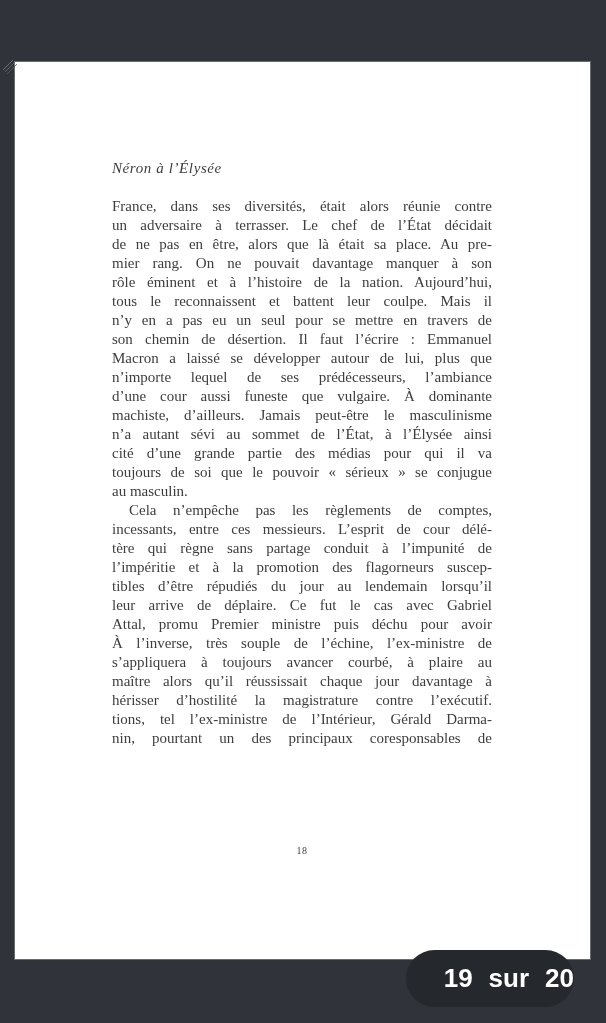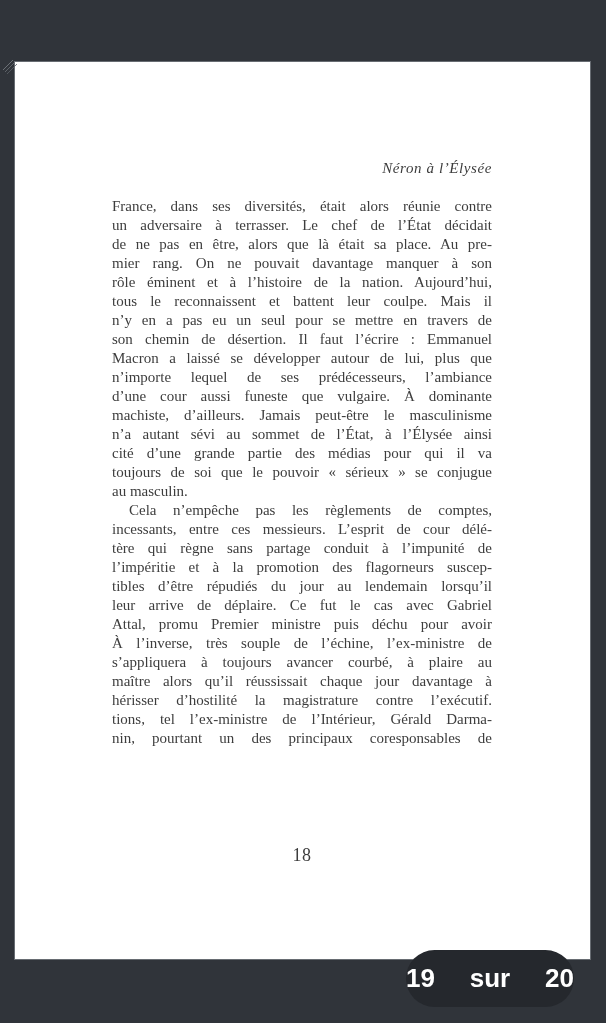--- a/index.html
+++ b/index.html
@@ -35,21 +35,21 @@
     top: -3px;
     width: 16px;
     height: 16px;
     opacity: 0.8;
   }
   .running-header {
     position: absolute;
     left: 97px;
     top: 98px;
     width: 380px;
-    text-align: right;
+    text-align: left;
     font-style: italic;
     font-size: 15px;
     letter-spacing: 0.6px;
     color: var(--ink);
   }
   .body-text {
     position: absolute;
     left: 97px;
     top: 135px;
     width: 380px;
@@ -64,35 +64,35 @@
     white-space: normal;
   }
   .line.endpara { text-align-last: left; }
   .line.indent { text-indent: 17px; }
   .page-number {
     position: absolute;
     left: 97px;
     top: 783px;
     width: 380px;
     text-align: center;
-    font-size: 18px;
+    font-size: 10px;
     letter-spacing: 0.5px;
     color: var(--ink);
   }
   .toast {
     position: absolute;
     left: 406px;
     top: 950px;
     width: 168px;
     height: 57px;
     background: var(--toast_bg);
     border-radius: 28.5px;
     display: flex;
     align-items: center;
-    justify-content: space-between;
+    justify-content: flex-end;
     gap: 16px;
     font-family: "Liberation Sans", sans-serif;
     font-size: 26px;
     color: var(--toast_text);
   }
   .toast .num { font-weight: 700; }
   .toast .sep { font-weight: 700; }
 </style>
 </head>
 <body>

